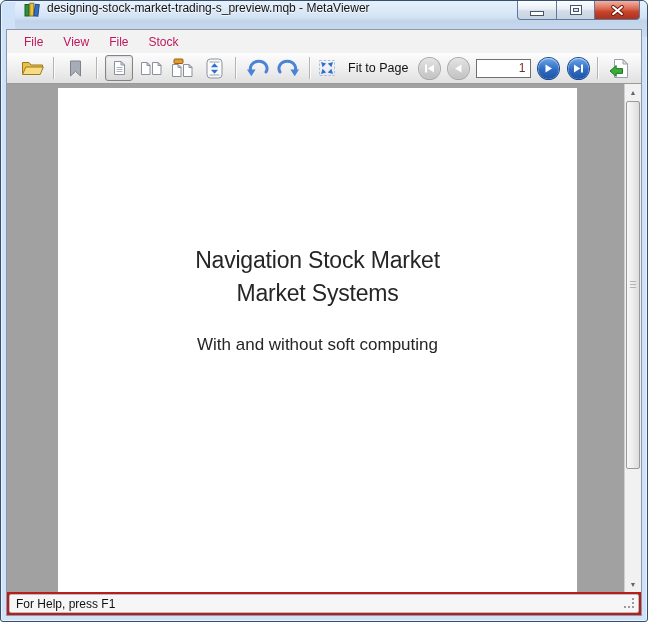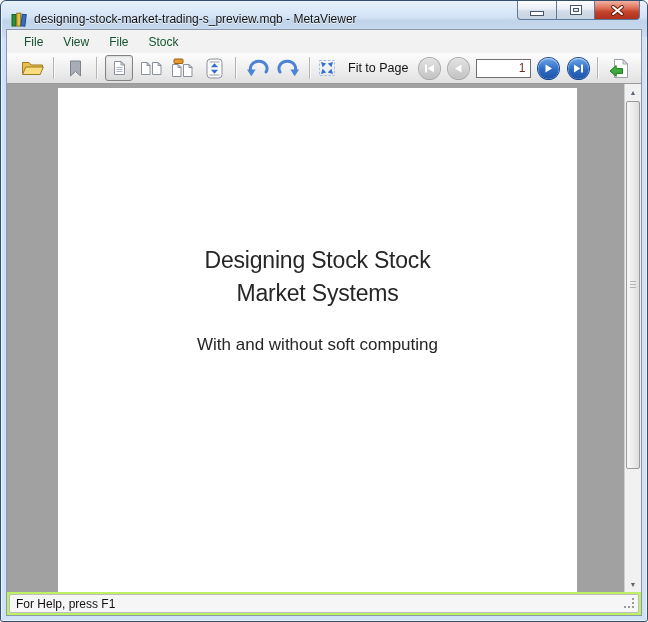--- a/index.html
+++ b/index.html
@@ -9,24 +9,24 @@
     position:relative; width:648px; height:622px;
     background:#cfe2f7;
     border:1px solid #35506f;
     border-radius:6px 6px 3px 3px;
     box-shadow: inset 0 0 0 1px rgba(255,255,255,.6);
     overflow:hidden;
   }
 
   
   .titlebar {
-    position:absolute; top:0; left:1px; right:0; height:36px;
+    position:absolute; top:0; left:14px; right:0; height:36px;
     background:linear-gradient(180deg,#e7f1fb 0%,#d3e3f5 45%,#c0d4ea 55%,#cbdcf0 100%);
     border-radius:5px 5px 0 0;
-    display:flex; align-items:center;
+    display:flex; 
   }
   .app-icon { margin-left:9px; width:17px; height:17px; display:inline-flex; }
   .title-text { margin-left:6px; font-size:12px; color:#111; text-shadow:0 1px 0 rgba(255,255,255,.8); white-space:nowrap; }
 
   .win-controls { position:absolute; top:0; right:7px; display:flex; }
   .winbtn {
     height:19px; border:1px solid #5d7a9c; border-top:none;
     display:flex; align-items:center; justify-content:center;
     margin-left:-1px; position:relative;
   }
@@ -41,21 +41,21 @@
 
   
   .window-body {
     position:absolute; top:28px; left:5px; right:5px; bottom:5px;
     background:#f0f0f0; border:1px solid #8e99a8;
     display:flex; flex-direction:column; overflow:hidden;
   }
 
   
   .menubar { height:23px; background:#f2f2f2; display:flex; align-items:stretch; padding-left:7px; flex:0 0 auto; }
-  .menu-item { padding:0 10px; font-size:12px; color:#14532d; display:flex; align-items:center; cursor:default; }
+  .menu-item { padding:0 10px; font-size:12px; color:#be185d; display:flex; align-items:center; cursor:default; }
 
   
   .toolbar {
     height:31px; flex:0 0 auto;
     background:linear-gradient(180deg,#fdfdfd,#eaeaea 70%,#e0e0e0);
     border-bottom:1px solid #9a9a9a;
     display:flex; align-items:center; padding-left:12px;
   }
   .tb-btn { background:transparent; border:none; padding:0; width:26px; height:26px;
     display:flex; align-items:center; justify-content:center; flex:0 0 auto; }
@@ -110,21 +110,21 @@
     position:absolute; left:1px; width:14px; top:17px; height:368px;
     border:1px solid #9a9a9a; border-radius:2px;
     background:linear-gradient(90deg,#f7f7f7,#ededed 50%,#dcdcdc);
   }
   .sb-thumb::after {
     content:""; position:absolute; left:3px; right:3px; top:50%; margin-top:-4px; height:7px;
     background:repeating-linear-gradient(180deg,#b3b3b3 0 1px,transparent 1px 3px);
   }
 
   
-  .statusbar { height:23px; flex:0 0 auto; background:#bef264; display:flex; align-items:stretch; padding:2px; }
+  .statusbar { height:23px; flex:0 0 auto; background:#b91c1c; display:flex; align-items:stretch; padding:2px; }
   .status-panel {
     flex:1; border:1px solid #bcbcbc; border-radius:2px; background:#f6f6f6;
     display:flex; align-items:center; padding-left:6px; position:relative;
   }
   .status-text { font-size:12px; color:#111; }
   .resize-grip { position:absolute; right:2px; bottom:2px; width:13px; height:13px; }
 
   svg { display:block; }
 </style>
 </head>
@@ -339,21 +339,21 @@
             <polygon points="20,13 13.8,7.6 13.8,10.6 7.5,10.6 7.5,15.4 13.8,15.4 13.8,18.4" fill="#d2d2d2" stroke="#9b9b9b"></polygon>
           </svg>
         </span>
       </button>
 
     </div>
 
     <div class="content">
       <div class="page">
         <div class="doc-title">
-          <div>Designing Stock Stock</div>
+          <div>Navigation Stock Market</div>
           <div>Market Systems</div>
         </div>
         <div class="doc-subtitle">With and without soft computing</div>
       </div>
 
       <div class="scrollbar">
         <div class="sb-btn up">
           <span>▲</span>
         </div>
         <div class="sb-thumb"></div>

